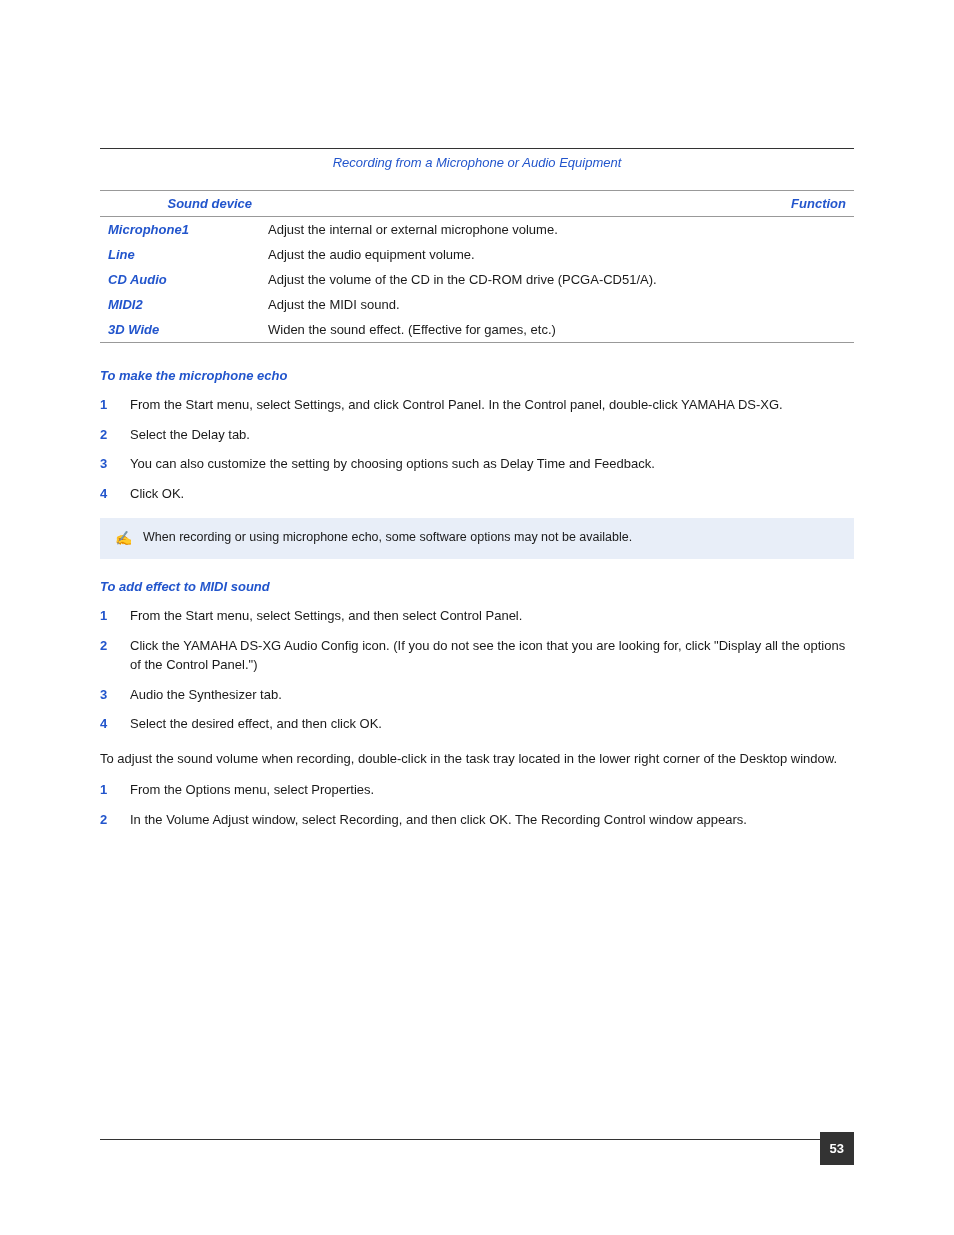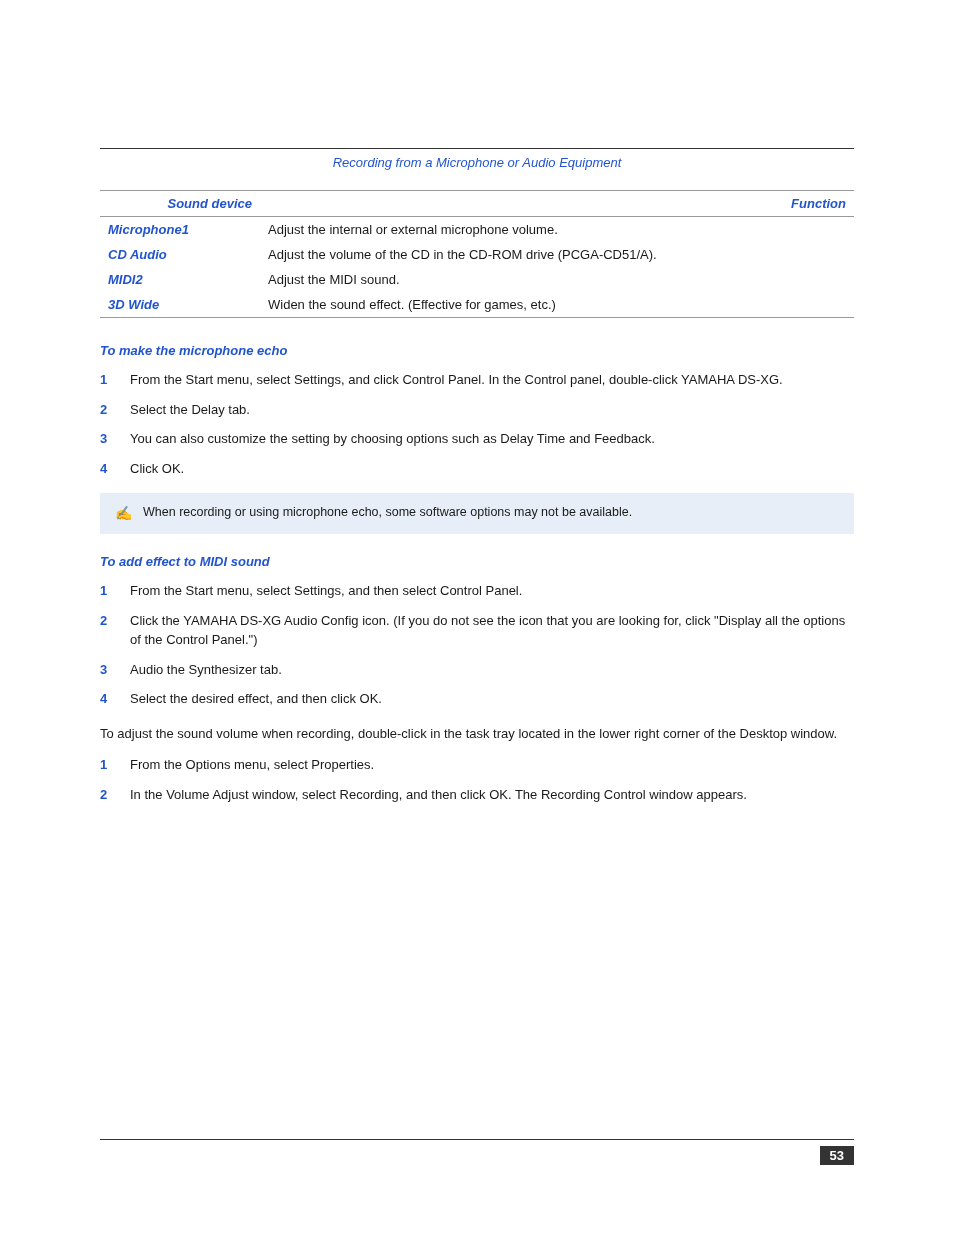--- a/index.html
+++ b/index.html
@@ -151,21 +151,21 @@
       height: 1.5px;
       background: #333;
     }
 
     .page-number {
       position: absolute;
       bottom: 70px;
       right: 100px;
       background: #333;
       color: #fff;
-      padding: 2px 10px;
+      padding: 9px 10px;
       font-size: 13px;
       font-weight: bold;
     }
 
     .content-area {
       position: absolute;
       top: 155px;
       left: 100px;
       right: 100px;
     }
@@ -187,20 +187,24 @@
           <th class="device-name">Sound device</th>
           <th>Function</th>
         </tr>
       </thead>
       <tbody id="table-body">
       <tr>
       <td class="device-name">Microphone1</td>
       <td>Adjust the internal or external microphone volume.</td>
     </tr>
           <tr>
+      <td class="device-name">Line</td>
+      <td>Adjust the audio equipment volume.</td>
+    </tr>
+          <tr>
       <td class="device-name">CD Audio</td>
       <td>Adjust the volume of the CD in the CD-ROM drive (PCGA-CD51/A).</td>
     </tr>
           <tr>
       <td class="device-name">MIDI2</td>
       <td>Adjust the MIDI sound.</td>
     </tr>
           <tr>
       <td class="device-name">3D Wide</td>
       <td>Widen the sound effect. (Effective for games, etc.)</td>

